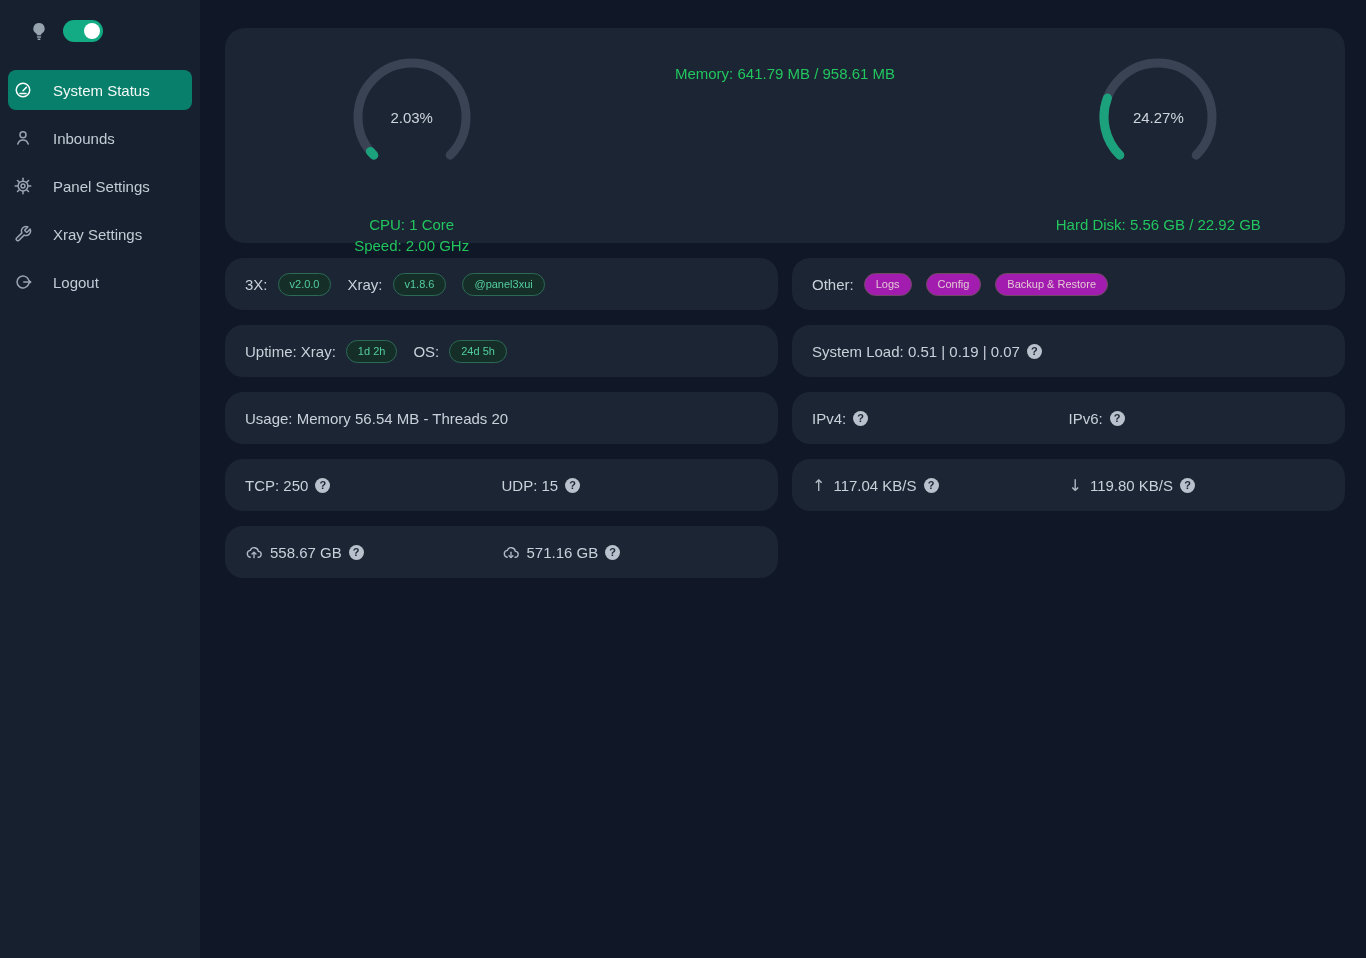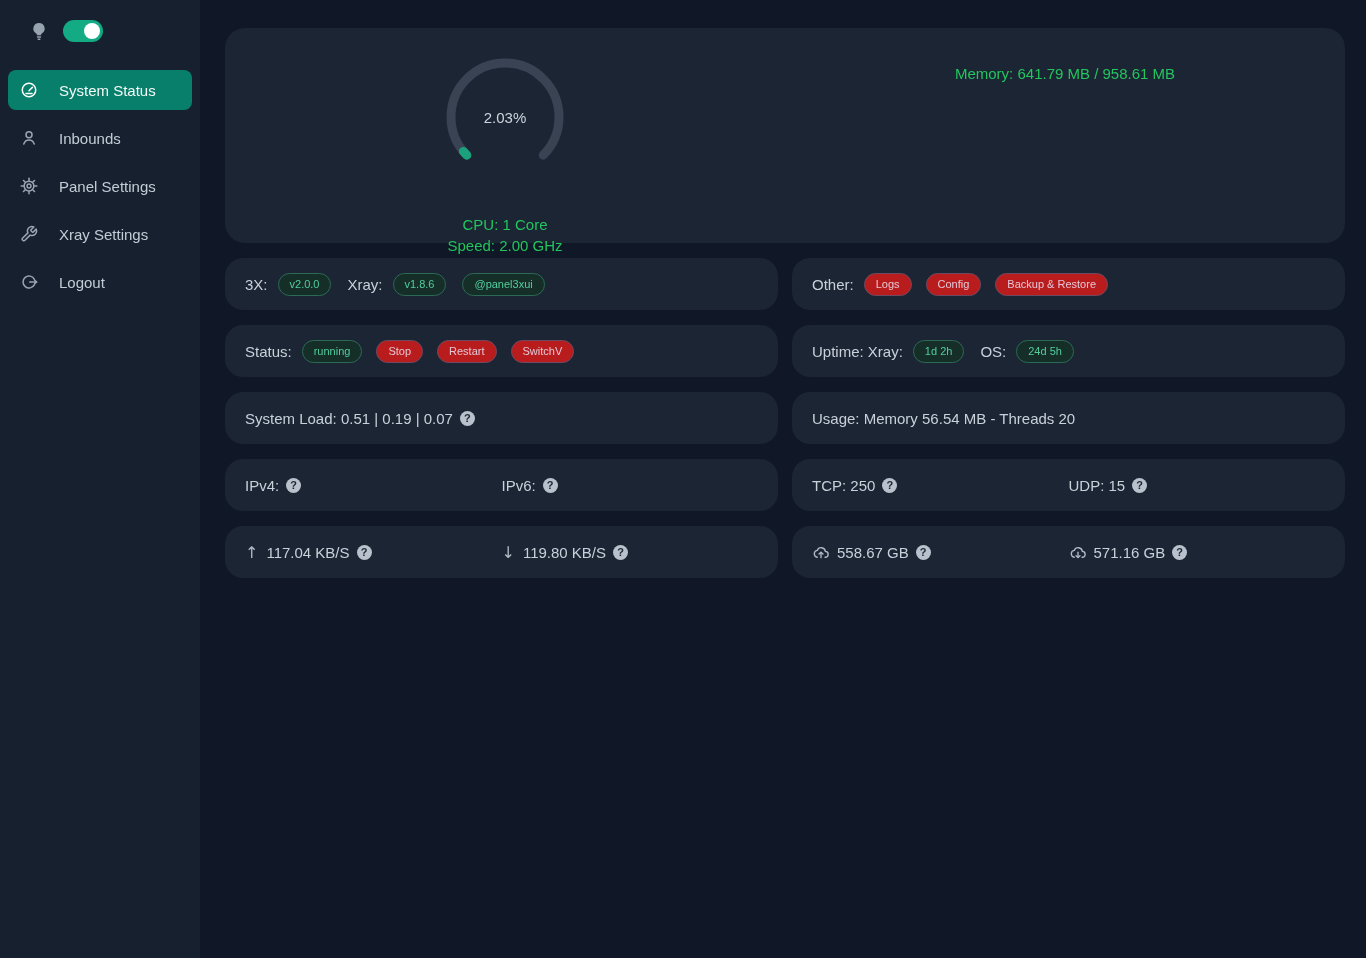--- a/index.html
+++ b/index.html
@@ -6,21 +6,21 @@
   html,body { width:1366px; height:958px; background:#101726; overflow:hidden; }
   body { font-family:"Liberation Sans", sans-serif; color:#c7ced8; }
   .app { display:flex; height:100%; }
 
   
   .sidebar { width:200px; background:#17202f; flex-shrink:0; padding-top:20px; }
   .toggle-row { display:flex; align-items:center; gap:16px; padding-left:31px; margin-bottom:24px; }
   .switch { width:40px; height:22px; border-radius:11px; background:#13ab84; position:relative; cursor:pointer; }
   .switch .knob { position:absolute; right:3px; top:3px; width:16px; height:16px; border-radius:50%; background:#ffffff; }
   .nav { display:flex; flex-direction:column; }
-  .nav-item { display:flex; align-items:center; height:40px; margin:4px 8px; padding-left:12px; border-radius:8px; color:#c3ccd6; font-size:15px; cursor:pointer; }
+  .nav-item { display:flex; align-items:center; height:40px; margin:4px 8px; padding-left:6px; border-radius:8px; color:#c3ccd6; font-size:15px; cursor:pointer; }
   .nav-item .nav-icon { width:18px; height:18px; margin-right:21px; display:flex; align-items:center; justify-content:center; }
   .nav-item.active { background:#077f6b; color:#f4f9f8; }
   .nav-item svg { stroke:#9aa5b1; }
   .nav-item.active svg { stroke:#ffffff; }
 
   
   .content { flex:1; padding:28px 21px 0 25px; }
   .card { background:#1b2534; border-radius:18px; }
 
   
@@ -31,21 +31,21 @@
   .gauge-caption { margin-top:6px; text-align:center; font-size:15px; line-height:21px; color:#22c55e; }
   .gauge-caption span { display:block; }
 
   
   .row-grid { display:grid; grid-template-columns:1fr 1fr; gap:15px 14px; }
   .info-card { height:52px; display:flex; align-items:center; padding:0 20px; font-size:15px; color:#c9d0da; }
   .half { width:50%; display:flex; align-items:center; }
 
   .tag { display:inline-flex; align-items:center; padding:2px 11px; border-radius:12px; font-size:11px; line-height:17px; border:1px solid; margin-left:10px; cursor:default; }
   .tag-green { color:#53cd9e; border-color:#2d6a56; background:#152e28; }
-  .tag-pink  { color:#e4c6d5; border-color:#6d4a61; background:#b91c1c; cursor:pointer; }
+  .tag-pink  { color:#e4c6d5; border-color:#6d4a61; background:#a21caf; cursor:pointer; }
   .lbl-gap { margin-left:16px; }
 
   .qmark { width:15px; height:15px; border-radius:50%; background:#b9c1cc; color:#1b2534; font-size:11px; font-weight:bold; display:inline-flex; align-items:center; justify-content:center; margin-left:7px; flex-shrink:0; cursor:help; }
   .arrow-glyph { font-size:16px; color:#b2bac5; margin-right:8px; font-family:"DejaVu Sans", sans-serif; }
   .cloud-ic { margin-right:7px; display:flex; align-items:center; }
 </style>
 </head>
 <body>
 
 <div class="app">
@@ -140,46 +140,51 @@
         </div>
       </div>
 
       <div class="gauge-col">
         <div class="gauge-caption">
           <span>Memory: 641.79 MB / 958.61 MB</span>
         </div>
       </div>
 
 
+      <div class="gauge-col">
+        <div class="gauge-wrap">
+          <svg width="120" height="120" viewBox="0 0 120 120">
+            <path d="M 21.82 98.18 A 54 54 0 1 1 98.18 98.18" fill="none" stroke="#3a4354" stroke-width="9" stroke-linecap="round"></path>
+            <path d="M 21.82 98.18 A 54 54 0 1 1 98.18 98.18" fill="none" stroke="#1ba27c" stroke-width="9" stroke-linecap="round" pathLength="100" stroke-dasharray="24.27 1000"></path>
+          </svg>
+          <div class="gauge-pct">24.27%</div>
+        </div>
+        <div class="gauge-caption">
+          <span>Hard Disk: 5.56 GB / 22.92 GB</span>
+        </div>
+      </div>
     </section>
 
     <div class="row-grid">
 
       <div class="card info-card">
         <span>3X:</span>
         <span class="tag tag-green">v2.0.0</span>
         <span class="lbl-gap">Xray:</span>
         <span class="tag tag-green">v1.8.6</span>
         <span class="tag tag-green" style="margin-left:16px; cursor:pointer;">@panel3xui</span>
       </div>
 
       <div class="card info-card">
         <span>Other:</span>
         <span class="tag tag-pink">Logs</span>
         <span class="tag tag-pink" style="margin-left:14px;">Config</span>
         <span class="tag tag-pink" style="margin-left:14px;">Backup &amp; Restore</span>
       </div>
 
-      <div class="card info-card">
-        <span>Status:</span>
-        <span class="tag tag-green">running</span>
-        <span class="tag tag-pink" style="margin-left:14px;">Stop</span>
-        <span class="tag tag-pink" style="margin-left:14px;">Restart</span>
-        <span class="tag tag-pink" style="margin-left:14px;">SwitchV</span>
-      </div>
 
       <div class="card info-card">
         <span>Uptime: Xray:</span>
         <span class="tag tag-green">1d 2h</span>
         <span class="lbl-gap">OS:</span>
         <span class="tag tag-green">24d 5h</span>
       </div>
 
       <div class="card info-card">
         <span>System Load: 0.51 | 0.19 | 0.07</span>

